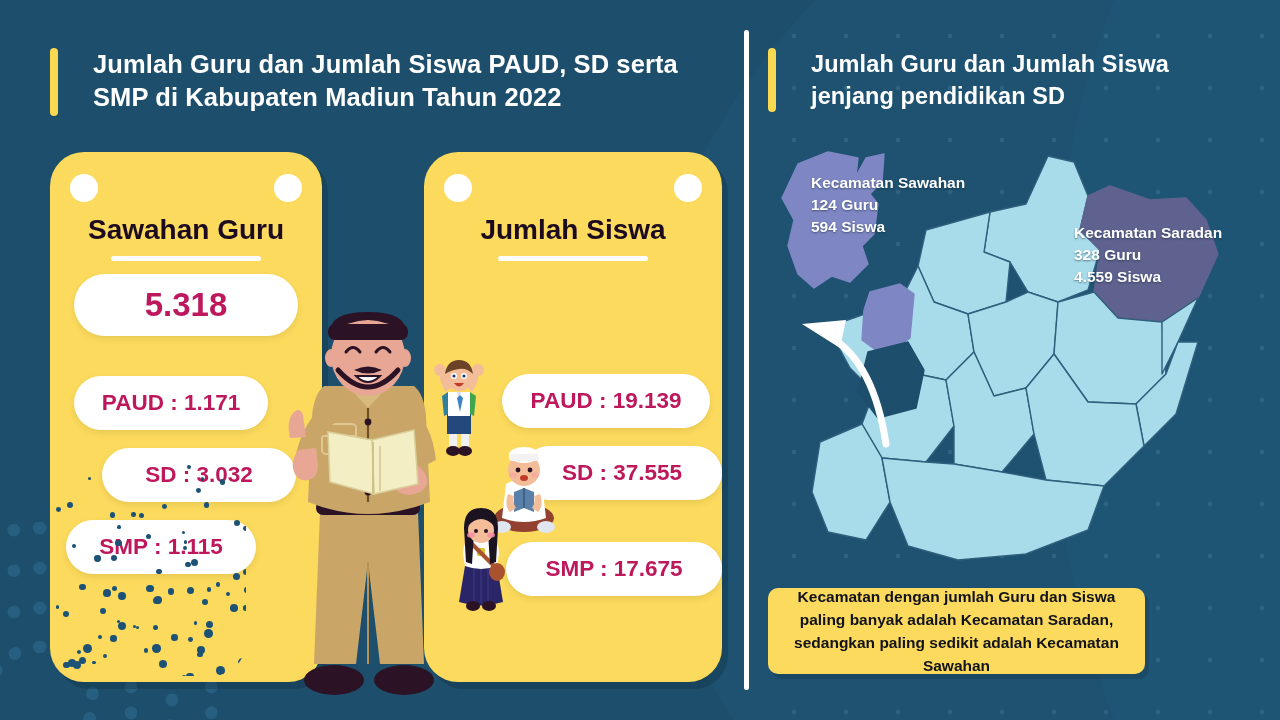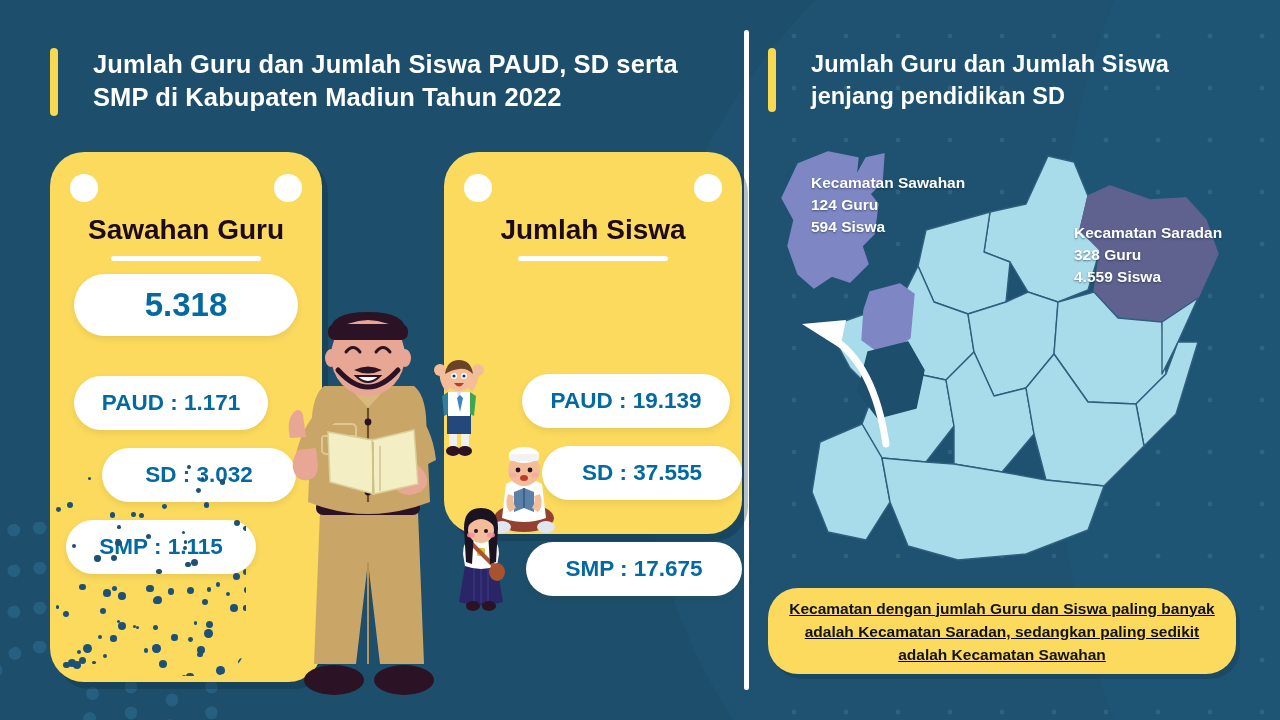--- a/index.html
+++ b/index.html
@@ -57,39 +57,39 @@
     position:absolute;left:744px;top:30px;width:5px;height:660px;
     background:#ffffff;border-radius:3px;
   }
 
   
   .card{
     position:absolute;background:#fbda5d;border-radius:34px;
     box-shadow:6px 7px 0 rgba(12,42,60,.30);
   }
   #card-guru{left:50px;top:152px;width:272px;height:530px;}
-  #card-siswa{left:444px;top:152px;width:298px;height:382px;}
+  #card-siswa{left:424px;top:152px;width:298px;height:530px;}
   .punch{position:absolute;width:28px;height:28px;border-radius:50%;background:#ffffff;}
   .punch.l{left:20px;top:22px;}
   .punch.r{right:20px;top:22px;}
 
   .card-title{
     position:absolute;left:0;right:0;top:62px;text-align:center;
     font-size:28px;font-weight:bold;color:#1c0a1f;
   }
   #card-siswa .card-title{font-size:28px;}
   .card-rule{
     position:absolute;height:5px;background:#ffffff;border-radius:3px;
     left:50%;transform:translateX(-50%);top:104px;width:150px;
   }
 
   .pill{
     position:absolute;background:#ffffff;border-radius:40px;
     display:flex;align-items:center;justify-content:center;
-    color:#0369a1;font-weight:bold;
+    color:#be185d;font-weight:bold;
     box-shadow:0 3px 6px rgba(80,60,10,.10);
   }
   .pill.big{font-size:33px;}
   .pill.small{font-size:22.5px;}
 
   
   #g-total{left:24px;top:122px;width:224px;height:62px;}
   #g-paud {left:24px;top:224px;width:194px;height:54px;}
   #g-sd   {left:52px;top:296px;width:194px;height:54px;}
   #g-smp  {left:16px;top:368px;width:190px;height:54px;}
@@ -120,25 +120,24 @@
 
   .map-label{
     position:absolute;color:#ffffff;font-weight:bold;font-size:15.5px;
     line-height:22px;text-shadow:0 1px 2px rgba(10,30,45,.5);
   }
   #label-sawahan{left:811px;top:172px;}
   #label-saradan{left:1074px;top:222px;}
 
   
   .note{
-    position:absolute;left:768px;top:588px;width:468px;height:86px;
-    background:#fbda5d;border-radius:30px;
+    position:absolute;left:768px;top:588px;width:377px;height:86px;
+    background:#fbda5d;border-radius:10px;
     display:flex;align-items:center;justify-content:center;
     box-shadow:4px 5px 0 rgba(12,42,60,.25);
-    text-decoration:underline;
   }
   .note p{
     margin:0;text-align:center;color:#11121a;font-weight:bold;
     font-size:15.5px;line-height:23px;padding:0 18px;
   }
 </style>
 </head>
 <body>
 
 <div class="stage">

